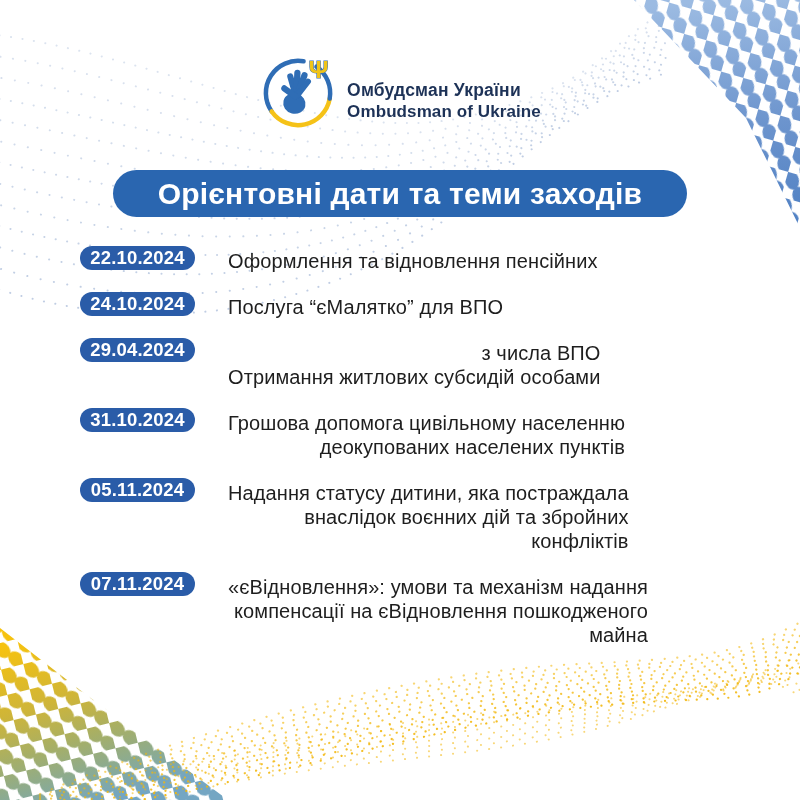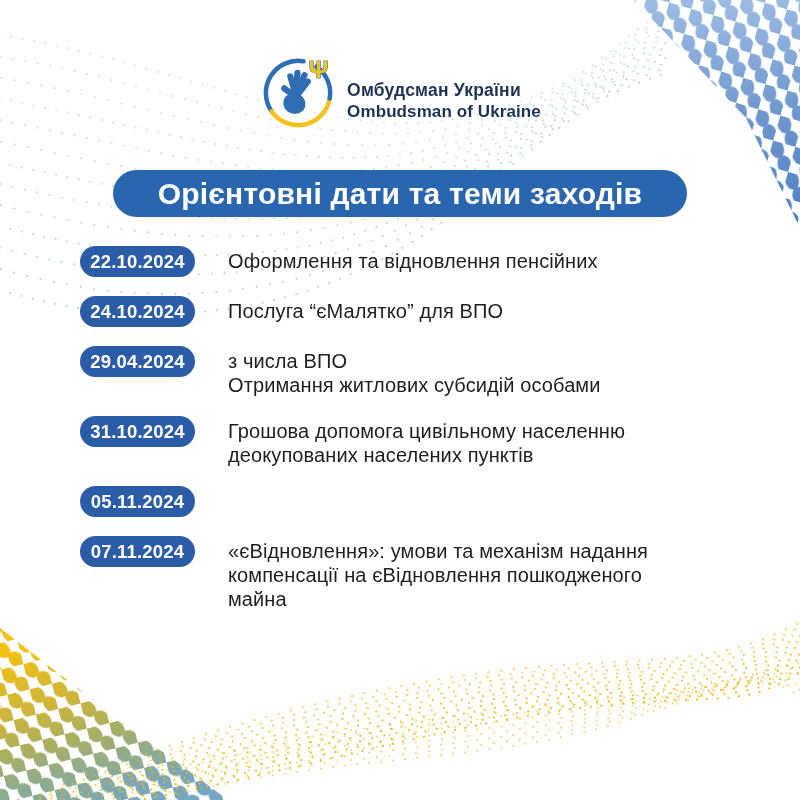--- a/index.html
+++ b/index.html
@@ -24,29 +24,29 @@
     width:574px;height:47px;margin:38px auto 0;
     background:var(--c-title_blue,#2a66b0);
     border-radius:24px;display:flex;align-items:center;justify-content:center;
     color:#fff;font-weight:700;font-size:30px;letter-spacing:.2px;
   }
 
   
   .schedule{margin:29px 0 0 80px;}
   .row{display:flex;align-items:flex-start;margin-bottom:19px;}
   .date-badge{
-    flex:none;width:115px;height:31px;border-radius:16px;
+    flex:none;width:115px;height:24px;border-radius:16px;
     background:var(--c-badge_blue,#2a5ca8);color:#fff;
     font-weight:700;font-size:18.5px;letter-spacing:.2px;
     display:flex;align-items:center;justify-content:center;
   }
   .topic{
     margin:0 0 0 33px;padding-top:3px;max-width:480px;
     color:var(--c-body_text,#1e1e1e);
-    font-size:20px;line-height:24px;font-weight:400;letter-spacing:.1px;
+    font-size:20px;line-height:24px;font-weight:400;letter-spacing:.1px;text-align:right;
   }
   .tline{display:block;}
 </style>
 </head>
 <body>
 
 <div class="canvas">
 
   <svg class="decor" viewBox="0 0 800 800" aria-hidden="true">
     <defs>
@@ -185,20 +185,25 @@
   <div class="row">
     <span class="date-badge">31.10.2024</span>
     <p class="topic">
             <span class="tline">Грошова допомога цивільному населенню</span>
             <span class="tline">деокупованих населених пунктів</span>
           </p>
   </div>
 
   <div class="row">
     <span class="date-badge">05.11.2024</span>
+    <p class="topic">
+            <span class="tline">Надання статусу дитини, яка постраждала</span>
+            <span class="tline">внаслідок воєнних дій та збройних</span>
+            <span class="tline">конфліктів</span>
+          </p>
   </div>
 
   <div class="row">
     <span class="date-badge">07.11.2024</span>
     <p class="topic">
             <span class="tline">«єВідновлення»: умови та механізм надання</span>
             <span class="tline">компенсації на єВідновлення пошкодженого</span>
             <span class="tline">майна</span>
           </p>
   </div>

